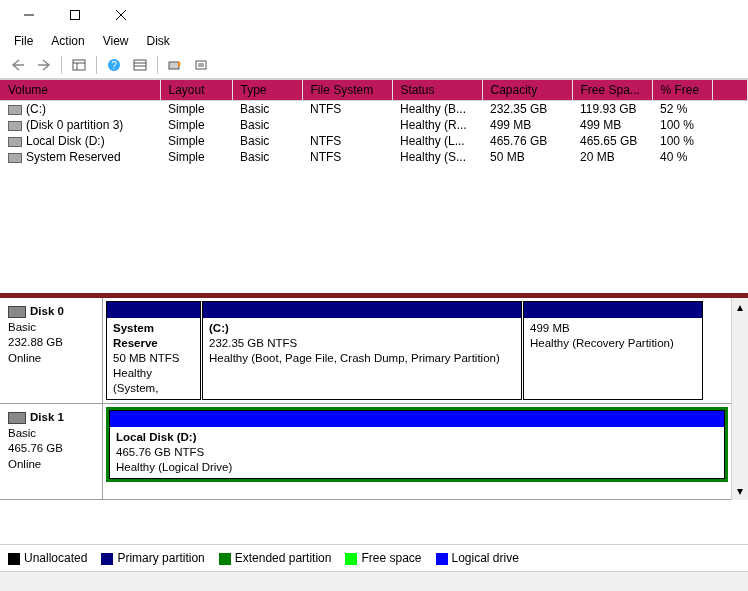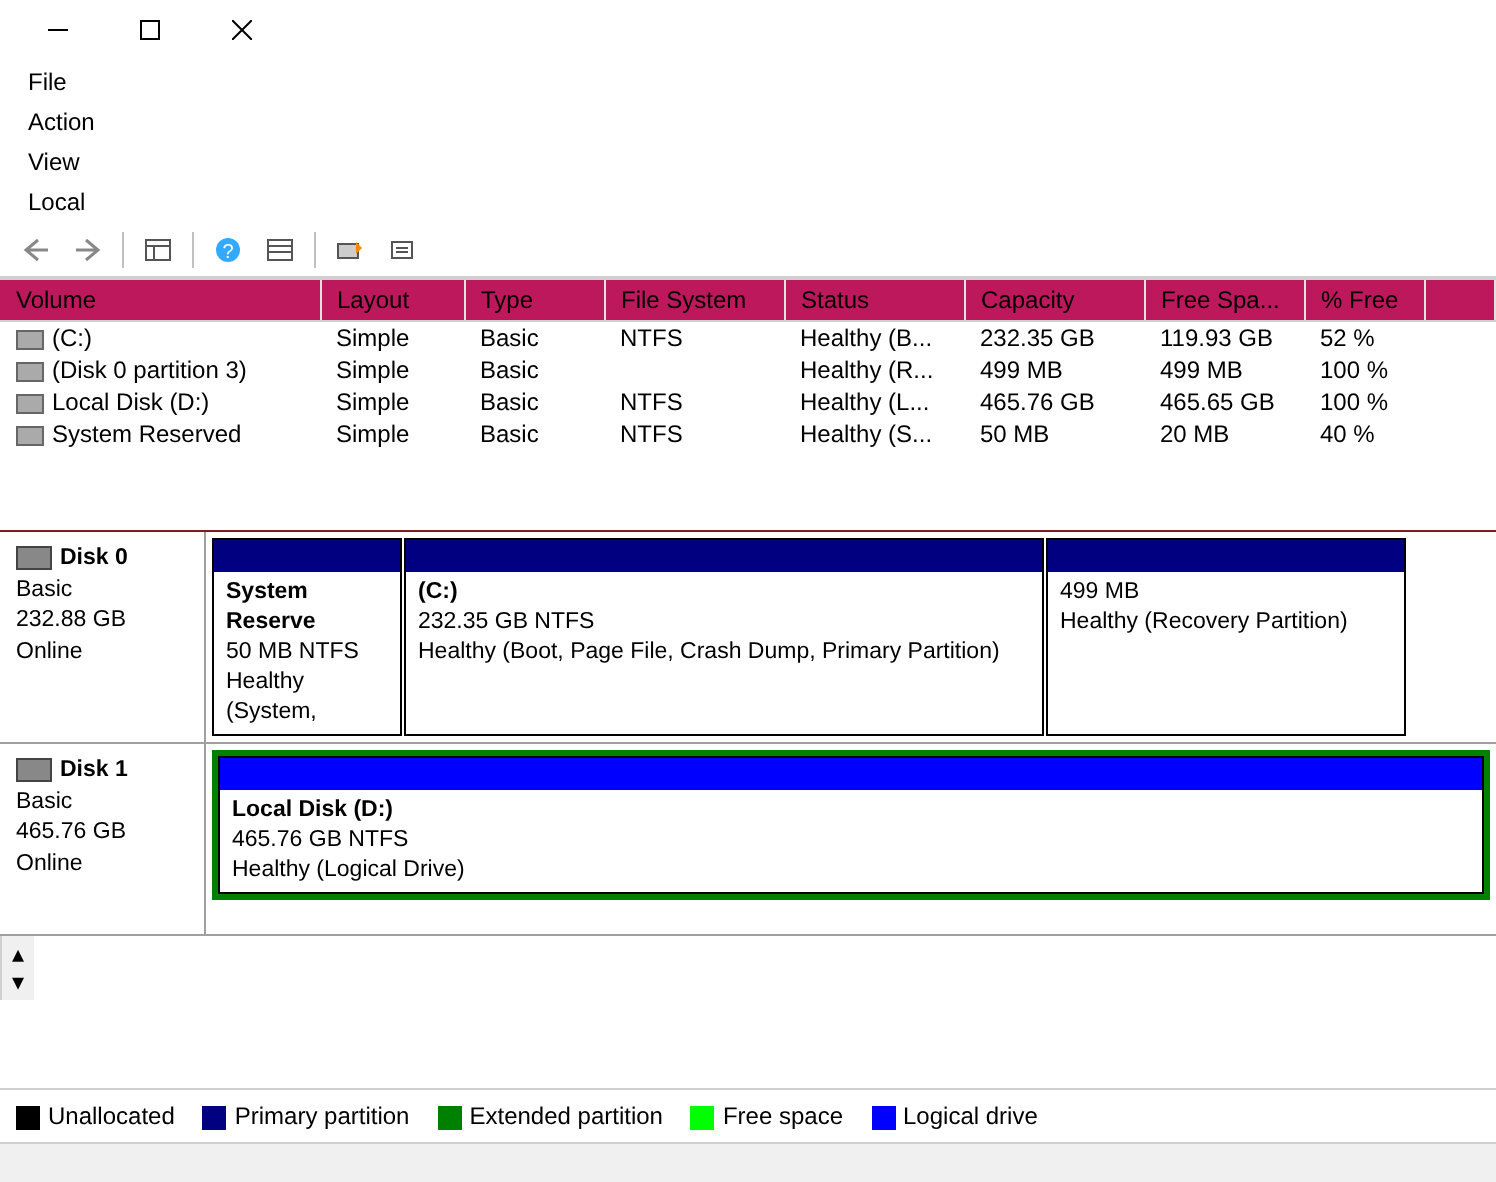--- a/index.html
+++ b/index.html
@@ -2,31 +2,31 @@
 <html><head>
 <meta charset="utf-8">
 <style>
 * { box-sizing: border-box; margin: 0; padding: 0; }
 body { font-family: "Segoe UI", Tahoma, sans-serif; font-size: 12px; background: #fff; color: #000; width: 748px; height: 591px; overflow: hidden; display: flex; flex-direction: column; }
 .titlebar { display: flex; align-items: center; justify-content: space-between; padding: 0 0 0 6px; height: 30px; }
 .titlebar-left { display: flex; align-items: center; gap: 6px; }
 .app-icon { width: 16px; height: 16px; display: flex; align-items: center; justify-content: center; }
 .window-controls { display: flex; }
 .window-controls div { width: 46px; height: 30px; display: flex; align-items: center; justify-content: center; font-size: 12px; }
-.menubar { display: flex; gap: 2px; padding: 2px 6px; flex-direction: column; }
+.menubar { display: flex; gap: 2px; padding: 2px 6px; }
 .menubar span { padding: 2px 8px; }
 .toolbar { display: flex; gap: 2px; padding: 2px 6px; border-bottom: 1px solid #d0d0d0; align-items: center; }
 .toolbar .tb-btn { width: 24px; height: 22px; display: flex; align-items: center; justify-content: center; border: 1px solid transparent; }
 .toolbar .sep { width: 1px; height: 18px; background: #c0c0c0; margin: 0 3px; }
 .volume-table { flex: 1; border-top: 1px solid #d0d0d0; overflow: hidden; }
 .volume-table table { width: 100%; border-collapse: collapse; font-size: 12px; }
 .volume-table th { text-align: left; font-weight: normal; padding: 3px 8px; border-right: 1px solid #e0e0e0; border-bottom: 1px solid #d0d0d0; background: #be185d; white-space: nowrap; }
 .volume-table td { padding: 1px 8px; white-space: nowrap; }
 .vol-icon { display: inline-block; width: 14px; height: 10px; background: #aaa; border: 1px solid #666; margin-right: 4px; vertical-align: middle; position: relative; }
-.graphical { border-top: 1px solid #7f1d1d; display: flex; flex-direction: column; }
+.graphical { border-top: 5px solid #7f1d1d; display: flex; }
 .graphical-inner { flex: 1; }
 .disk-row { display: flex; border-bottom: 1px solid #a0a0a0; position: relative; }
 .disk-info { width: 103px; padding: 6px 8px; border-right: 1px solid #a0a0a0; font-size: 11.5px; line-height: 1.35; }
 .disk-info .disk-icon { display:inline-block; width:18px; height:12px; background:#888; border:1px solid #444; margin-right:4px; vertical-align:middle;}
 .partitions { flex: 1; display: flex; gap: 1px; padding: 3px; }
 .part { border: 1px solid #000; display: flex; flex-direction: column; font-size: 11.5px; line-height: 1.3; overflow: hidden; }
 .part-header { height: 16px; }
 .part-body { padding: 3px 6px; flex: 1; }
 .selected-outer { border: 3px solid #008000; flex:1; display:flex; }
 .scrollbar { width: 17px; background: #f0f0f0; border-left: 1px solid #d0d0d0; display:flex; flex-direction:column; justify-content:space-between; align-items:center; padding:2px 0;}
@@ -55,21 +55,21 @@
           <line x1="10" y1="0" x2="0" y2="10" stroke="#000"></line>
         </svg>
       </div>
   </div>
 </div>
 
 <div class="menubar">
   <span>File</span>
   <span>Action</span>
   <span>View</span>
-  <span>Local</span>
+  <span>Disk</span>
 </div>
 
 <div class="toolbar">
   <div class="tb-btn">
       <svg width="14" height="12">
         <path d="M8 1 L2 6 L8 11 M2 6 H13" stroke="#888" fill="none" stroke-width="1.5"></path>
       </svg>
     </div>
   <div class="tb-btn">
       <svg width="14" height="12">

